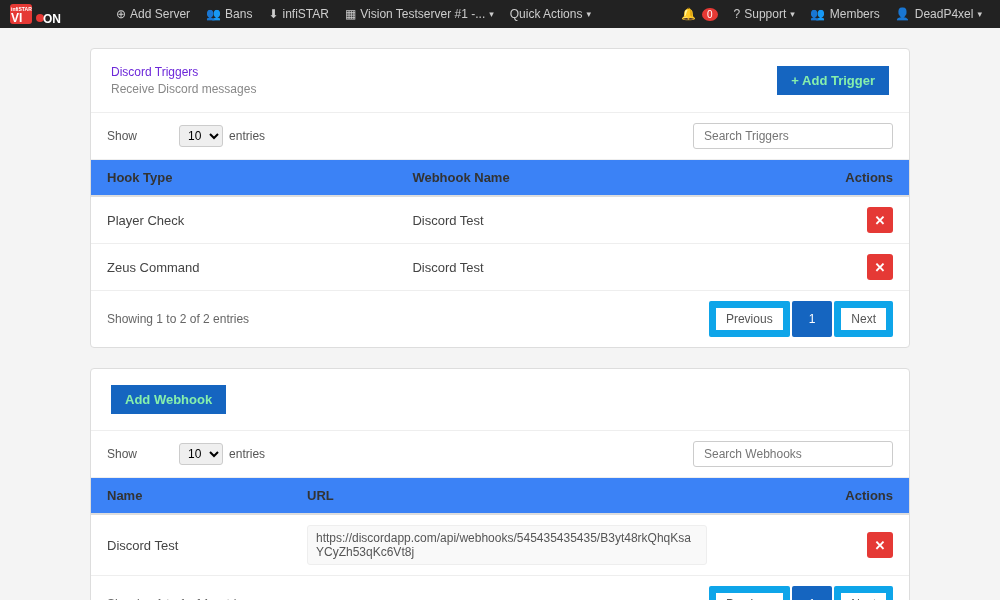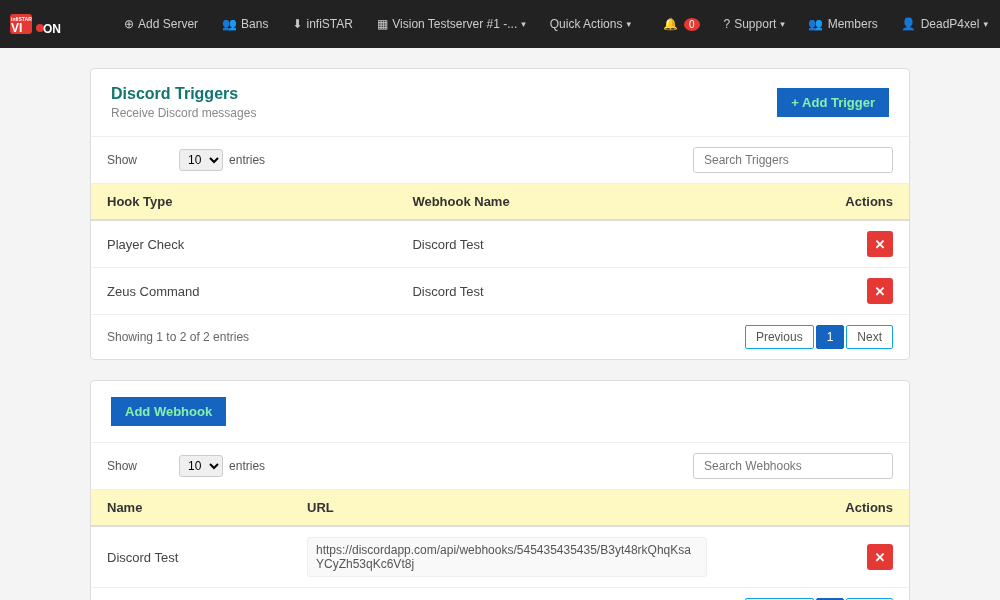--- a/index.html
+++ b/index.html
@@ -1,25 +1,25 @@
 <!DOCTYPE html>
 <html><head>
   <meta charset="utf-8">
   <style>
     * { box-sizing: border-box; margin: 0; padding: 0; }
     body { font-family: Arial, sans-serif; font-size: 13px; background: #f4f4f4; color: #333; }
 
     
     .navbar {
       background: #222;
-      height: 48px;
+      height: 28px;
       display: flex;
       align-items: center;
       padding: 0 10px;
-      gap: 8px;
+      gap: 0;
     }
     .navbar-logo {
       display: flex;
       align-items: center;
       margin-right: 8px;
     }
     .navbar-logo svg { width: 90px; height: 28px; }
     .nav-item {
       color: #ccc;
       font-size: 12px;
@@ -57,23 +57,23 @@
       margin-bottom: 20px;
     }
     .card-header {
       display: flex;
       justify-content: space-between;
       align-items: center;
       padding: 16px 20px;
       border-bottom: 1px solid #eee;
     }
     .card-header-text h2 {
-      font-size: 16px;
-      font-weight: bold;
-      color: #0f766e;
+      font-size: 12px;
+      font-weight: normal;
+      color: #6d28d9;
     }
     .card-header-text p {
       font-size: 12px;
       color: #888;
       margin-top: 3px;
     }
     .btn-primary {
       background: #1565c0;
       color: #86efac;
       border: none;
@@ -114,21 +114,21 @@
       width: 200px;
       color: #999;
     }
 
     
     .data-table {
       width: 100%;
       border-collapse: collapse;
     }
     .data-table thead tr {
-      background: #fef9c3;
+      background: #3b82f6;
       border-bottom: 2px solid #ddd;
     }
     .data-table thead th {
       padding: 10px 16px;
       text-align: left;
       font-size: 13px;
       font-weight: bold;
       color: #333;
     }
     .data-table thead th.col-actions { text-align: right; }
@@ -164,21 +164,21 @@
       border-top: 1px solid #eee;
       font-size: 12px;
       color: #666;
     }
     .pagination {
       display: flex;
       align-items: center;
       gap: 2px;
     }
     .page-btn {
-      border: 1px solid #0ea5e9;
+      border: 7px solid #0ea5e9;
       background: #fff;
       padding: 4px 10px;
       font-size: 12px;
       cursor: pointer;
       color: #555;
       border-radius: 2px;
     }
     .page-btn.active {
       background: #1565c0;
       color: #fff;

